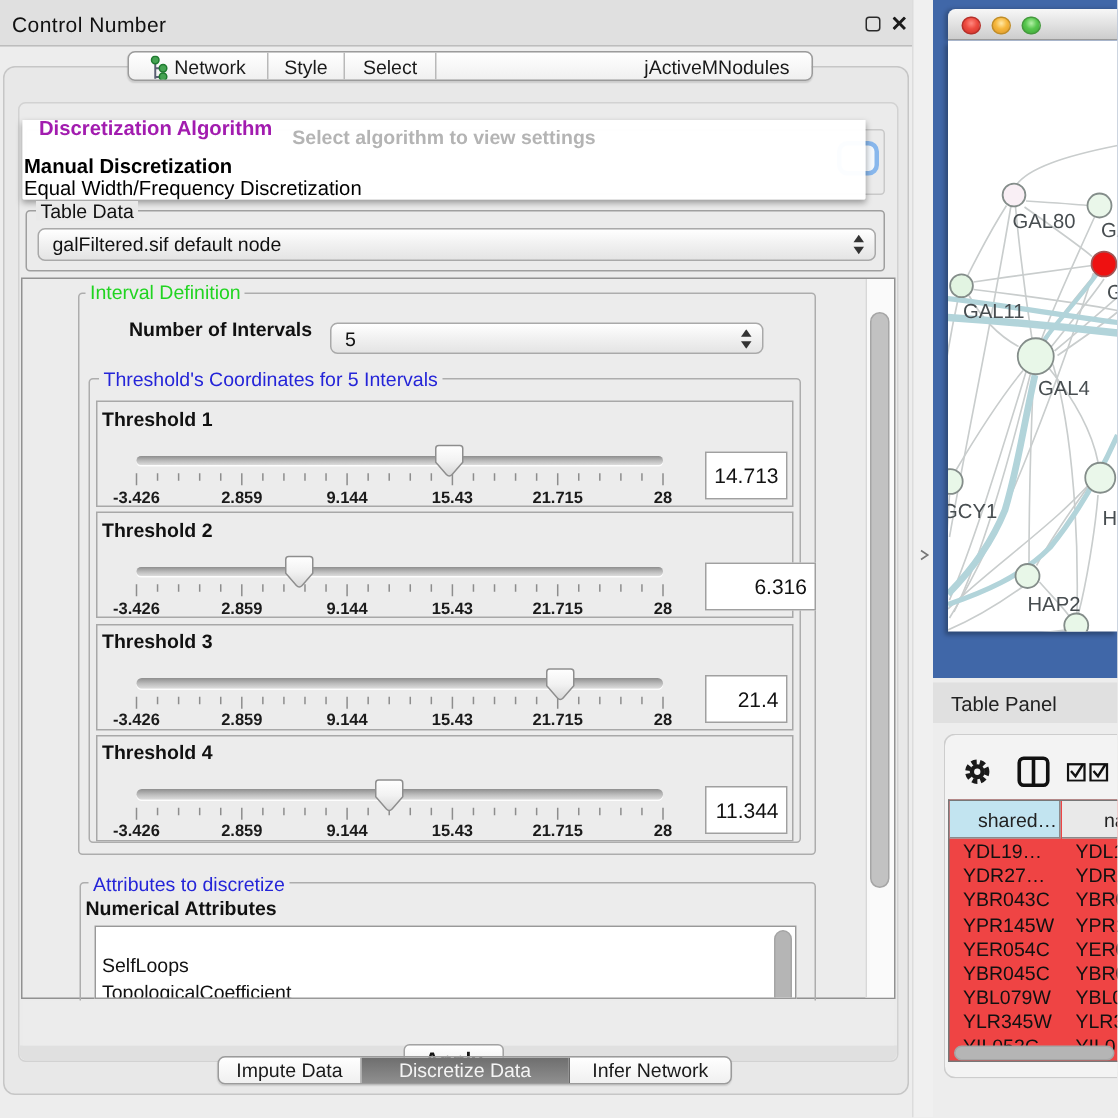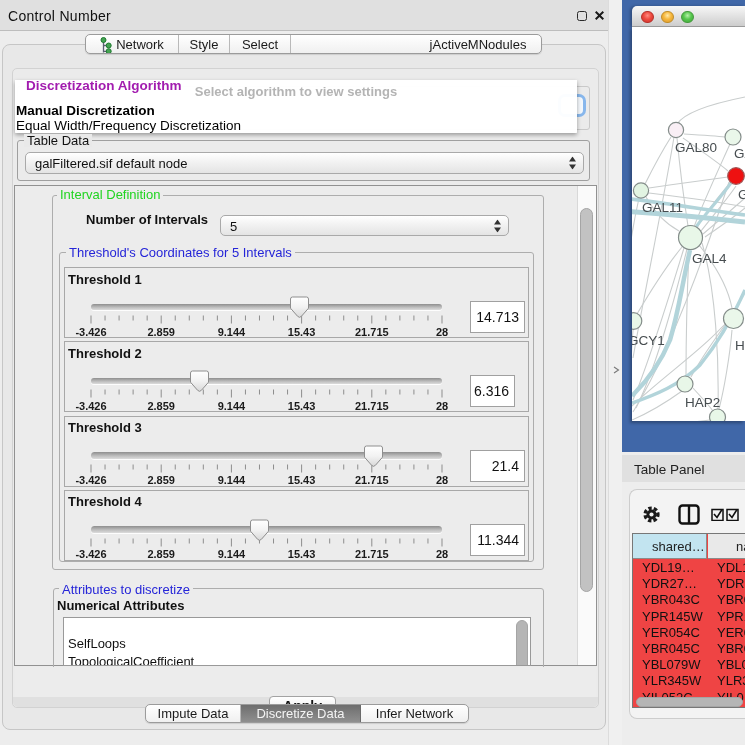--- a/index.html
+++ b/index.html
@@ -191,21 +191,21 @@
     <svg class="abs" style="left:188.5px;top:370px;" width="21" height="23" viewBox="0 0 21 23">
     <path d="M3.5 1 L17.5 1 Q19.5 1 19.5 3 L19.5 12.2 L12.4 20.3 Q10.5 22.4 8.6 20.3 L1.5 12.2 L1.5 3 Q1.5 1 3.5 1 Z" fill="url(#tg1)" stroke="#8e8e8e" stroke-width="1"></path>
     <defs>
         <linearGradient id="tg1" x1="0" y1="0" x2="0" y2="1">
       <stop offset="0" stop-color="#ffffff"></stop>
           <stop offset="0.5" stop-color="#f2f2f2"></stop>
           <stop offset="1" stop-color="#d8d8d8"></stop>
     </linearGradient>
       </defs>
   </svg>
-    <div class="vbox" style="left:470px;top:375px;width:45px;height:32px;line-height:30px;">6.316</div>
+    <div class="vbox" style="left:470px;top:375px;width:74px;height:32px;line-height:30px;">6.316</div>
     <div class="tbox" style="left:64px;top:415.5px;width:465px;height:71px;"></div>
     <div class="abs bold" style="left:68px;top:420px;font-size:13px;color:#111;">Threshold 3</div>
     <div class="abs" style="left:91px;top:452px;width:351px;height:6.5px;border-radius:3.5px;background:linear-gradient(#8e8e8e,#bdbdbd 55%,#dcdcdc);box-shadow:0 1px 0 rgba(255,255,255,0.9);"></div>
     <svg class="abs" style="left:64px;top:413.5px;" width="465" height="71" viewBox="0 0 465 71">
       <line x1="27" y1="50.5" x2="27" y2="58.5" stroke="#8d8d8d" stroke-width="1"></line>
       <line x1="41.04" y1="50.5" x2="41.04" y2="55.5" stroke="#8d8d8d" stroke-width="1"></line>
       <line x1="55.08" y1="50.5" x2="55.08" y2="55.5" stroke="#8d8d8d" stroke-width="1"></line>
       <line x1="69.12" y1="50.5" x2="69.12" y2="55.5" stroke="#8d8d8d" stroke-width="1"></line>
       <line x1="83.16" y1="50.5" x2="83.16" y2="55.5" stroke="#8d8d8d" stroke-width="1"></line>
       <line x1="97.2" y1="50.5" x2="97.2" y2="58.5" stroke="#8d8d8d" stroke-width="1"></line>
@@ -304,21 +304,21 @@
   <div style="font-size:13px;color:#111;padding-left:4px;line-height:18px;padding-top:17px;">SelfLoops<br>TopologicalCoefficient<br>BetweennessCentrality</div>
   <div style="position:absolute;right:2px;top:2px;width:12px;height:60px;background:#b5b5b5;border:1px solid #a5a5a5;border-radius:6px;"></div>
 </div>
 
 <div class="abs" style="left:15px;top:667px;width:581px;height:30px;background:#ececec;"></div>
 
 <div class="abs" style="left:269px;top:696px;width:67px;height:19px;border:1px solid #a3a3a3;border-radius:4px;background:linear-gradient(#ffffff,#e8e8e8);font-size:14px;font-weight:bold;color:#151515;display:flex;align-items:center;justify-content:center;">Apply</div>
 
 <div class="seg" style="left:145px;top:704px;height:19px;">
   <div class="it" style="width:95px;">Impute Data</div>
-  <div class="it sel" style="width:120px;">Discretize Data</div>
+  <div class="it sel" style="width:139px;">Discretize Data</div>
   <div class="it" style="width:107px;">Infer Network</div>
 </div>
 
 <div class="abs" style="left:608px;top:0;width:14px;height:745px;background:#f0f0f0;border-left:1px solid #dcdcdc;"></div>
 <svg class="abs" style="left:613px;top:366px;" width="7" height="8" viewBox="0 0 7 8">
     <path d="M1 1 L5.5 4 L1 7" fill="none" stroke="#777" stroke-width="1.1"></path>
   </svg>
 
 <div class="abs" style="left:622px;top:0;width:123px;height:452px;background:#4067a8;"></div>
 

